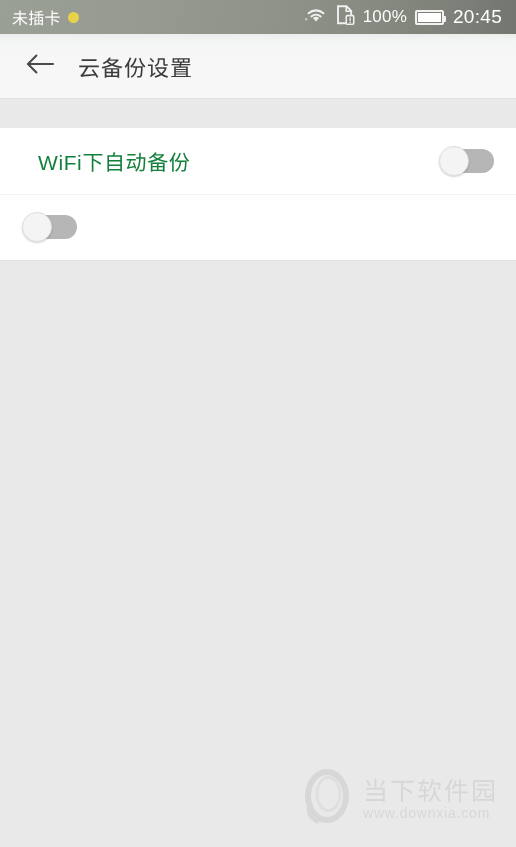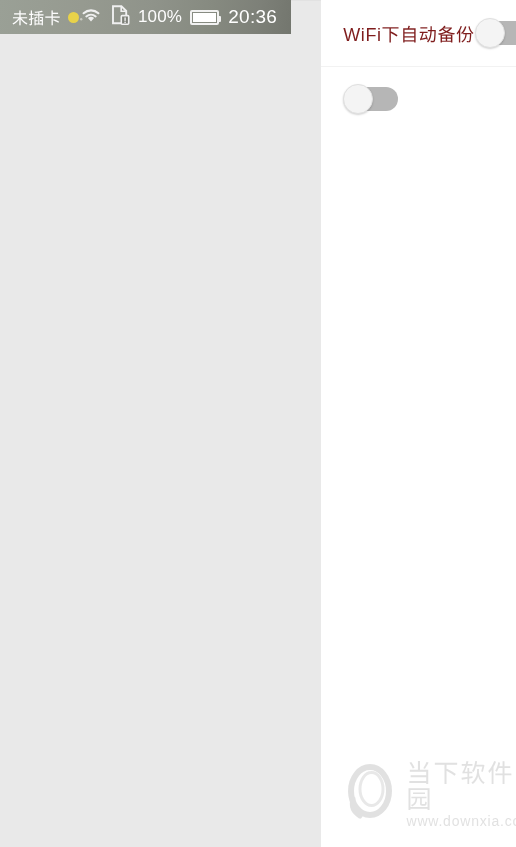--- a/index.html
+++ b/index.html
@@ -14,21 +14,21 @@
     background: #e9e9e9;
     font-family: "Liberation Sans", "DejaVu Sans", sans-serif;
     -webkit-font-smoothing: antialiased;
   }
   .phone {
     position: relative;
     width: 516px;
     height: 847px;
     background: #e9e9e9;
     display: flex;
-    flex-direction: row;
+    flex-direction: column;
   }
 
   
   .status-bar {
     position: relative;
     height: 34px;
     flex: 0 0 34px;
     background: linear-gradient(100deg, #9aa096 0%, #969a90 28%, #8f938a 52%, #868a80 72%, #7d8078 88%, #73766e 100%);
     display: flex;
     align-items: center;
@@ -159,27 +159,28 @@
   .row + .row::before {
     content: "";
     position: absolute;
     left: 0;
     right: 0;
     top: 0;
     height: 1px;
     background: #f2f2f2;
   }
   .row-label {
-    font-size: 18px;
-    color: #7f1d1d;
+    font-size: 21px;
+    color: #15803d;
     letter-spacing: 0.6px;
     flex: 1 1 auto;
     white-space: nowrap;
     overflow: hidden;
     text-overflow: ellipsis;
+    margin-left: 16px;
   }
 
   
   .switch {
     position: relative;
     width: 55px;
     height: 30px;
     flex: 0 0 auto;
     cursor: pointer;
   }
@@ -278,24 +279,35 @@
           <path d="M10.2 1.4 v4.8 h4.6" fill="none" stroke="#f0f0f0" stroke-width="1.6"></path>
           <rect x="10.3" y="10.6" width="7.4" height="8.6" rx="1" fill="#7d8078" stroke="#f0f0f0" stroke-width="1.6"></rect>
           <rect x="13.4" y="12.4" width="1.4" height="3.5" fill="#f0f0f0"></rect>
           <rect x="13.4" y="16.6" width="1.4" height="1.4" fill="#f0f0f0"></rect>
         </svg>
       </span>
       <span class="battery-pct">100%</span>
       <span class="battery">
         <span class="battery-fill"></span>
       </span>
-      <span class="clock">20:36</span>
+      <span class="clock">20:45</span>
     </div>
   </div>
 
+  <div class="app-bar">
+    <div class="back-btn">
+      <span>
+        <svg width="30" height="24" viewBox="0 0 30 24" aria-hidden="true">
+          <path d="M28 12 H3.2" stroke="#4a4a4a" stroke-width="2.1" stroke-linecap="round" fill="none"></path>
+          <path d="M11.4 3.6 L3 12 l8.4 8.4" stroke="#4a4a4a" stroke-width="2.1" stroke-linecap="round" stroke-linejoin="round" fill="none"></path>
+        </svg>
+      </span>
+    </div>
+    <div class="app-title">云备份设置</div>
+  </div>
 
   <div class="gap-band"></div>
 
   <div class="settings-card">
 
     <div class="row">
       <span class="row-label">WiFi下自动备份</span>
       <span class="switch">
         <span class="switch-track"></span>
         <span class="switch-knob"></span>

